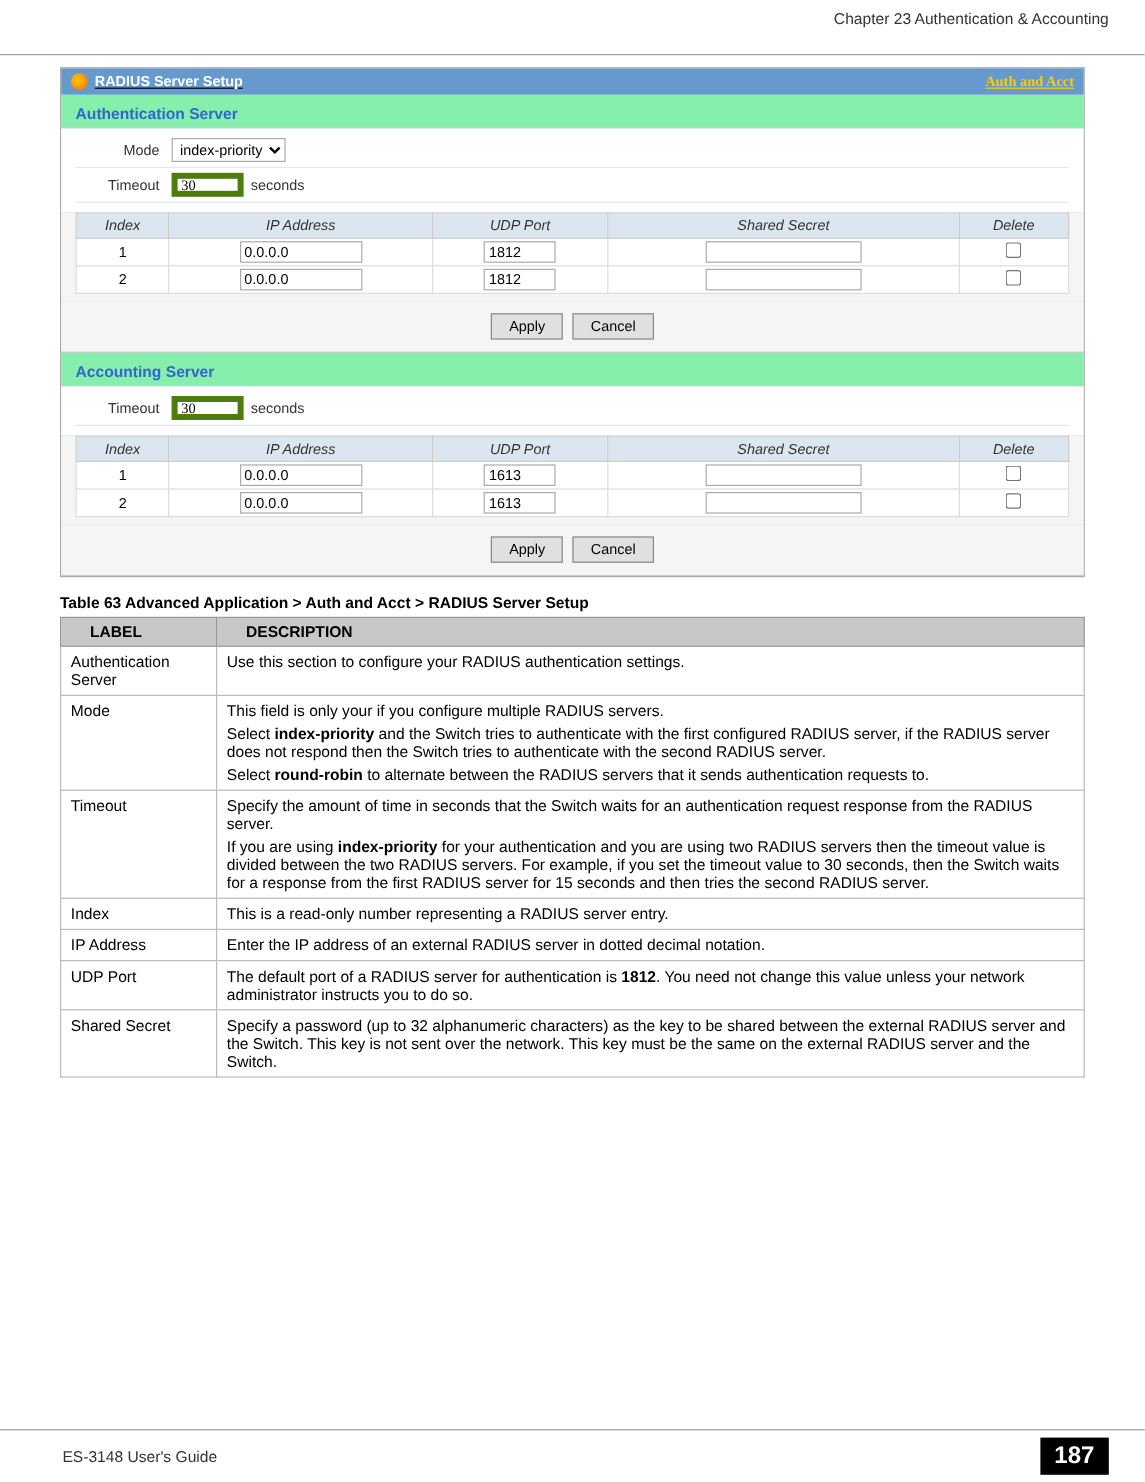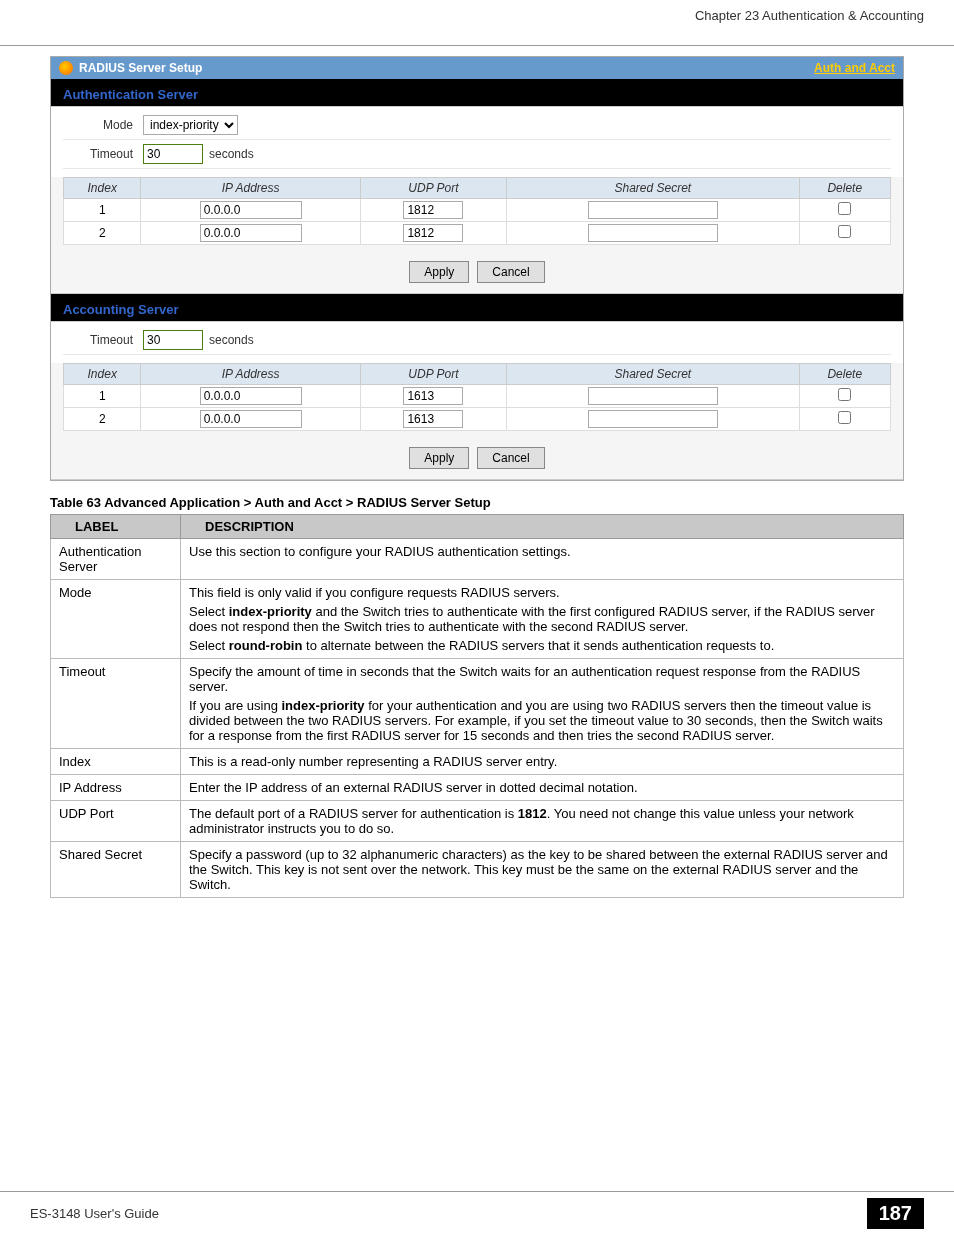--- a/index.html
+++ b/index.html
@@ -47,43 +47,45 @@
       display: flex;
       align-items: center;
       justify-content: space-between;
       padding: 3px 8px;
       height: 22px;
     }
     .panel-titlebar-left {
       display: flex;
       align-items: flex-end;
       gap: 6px;
+      text-decoration: underline;
     }
     .panel-title-icon {
       width: 14px;
       height: 14px;
       background: radial-gradient(circle at 40% 40%, #ffcc00, #ff6600);
       border-radius: 50%;
       display: inline-block;
     }
     .panel-title-text {
       font-size: 12px;
       font-weight: bold;
       color: #fff;
     }
     .panel-title-link {
       font-size: 12px;
       color: #ffcc00;
       text-decoration: underline;
       font-weight: bold;
+      font-family: Liberation Serif, serif;
     }
 
     
     .panel-body {
-      background: #000000;
+      background: #86efac;
       padding: 0;
     }
 
     
     .section-title {
       color: #3366cc;
       font-size: 13px;
       font-weight: bold;
       padding: 8px 12px 4px 12px;
       border-bottom: 1px solid #ccc;
@@ -108,25 +110,26 @@
       color: #333;
       text-align: right;
       padding-right: 10px;
     }
     .form-control-area {
       display: flex;
       align-items: center;
       gap: 6px;
     }
     .form-input {
-      border: 1px solid #4d7c0f;
+      border: 5px solid #4d7c0f;
       background: #fff;
       padding: 1px 3px;
       font-size: 12px;
       height: 20px;
+      font-family: Liberation Serif, serif;
     }
     .form-select {
       border: 1px solid #aaa;
       background: #fff;
       padding: 1px 2px;
       font-size: 12px;
       height: 20px;
     }
     .form-units {
       font-size: 12px;
@@ -236,20 +239,21 @@
       border-top: 1px solid #999;
       display: flex;
       justify-content: space-between;
       align-items: center;
       padding: 6px 30px;
       background: #fff;
     }
     .footer-left {
       font-size: 13px;
       color: #333;
+      margin-left: 22px;
     }
     .footer-right {
       background: #000;
       color: #fff;
       font-size: 20px;
       font-weight: bold;
       padding: 4px 12px;
       min-width: 56px;
       text-align: center;
     }
@@ -407,21 +411,21 @@
     <tbody>
 
       <tr>
         <td>Authentication<br>Server</td>
         <td>Use this section to configure your RADIUS authentication settings.</td>
       </tr>
 
       <tr>
         <td>Mode</td>
         <td>
-          <p>This field is only valid if you configure requests RADIUS servers.</p>
+          <p>This field is only your if you configure multiple RADIUS servers.</p>
           <p>Select <strong>index-priority</strong> and the Switch tries to authenticate with the first configured RADIUS server, if the RADIUS server does not respond then the Switch tries to authenticate with the second RADIUS server.</p>
           <p>Select <strong>round-robin</strong> to alternate between the RADIUS servers that it sends authentication requests to.</p>
         </td>
       </tr>
 
       <tr>
         <td>Timeout</td>
         <td>
           <p>Specify the amount of time in seconds that the Switch waits for an authentication request response from the RADIUS server.</p>
           <p>If you are using <strong>index-priority</strong> for your authentication and you are using two RADIUS servers then the timeout value is divided between the two RADIUS servers. For example, if you set the timeout value to 30 seconds, then the Switch waits for a response from the first RADIUS server for 15 seconds and then tries the second RADIUS server.</p>

